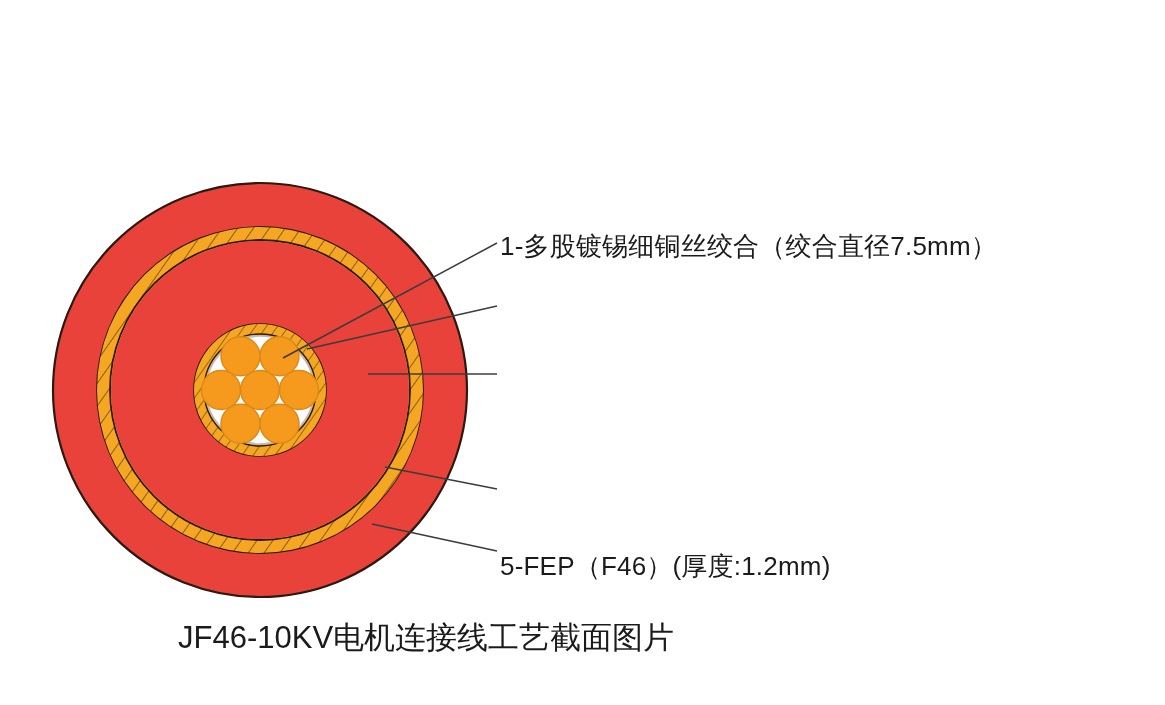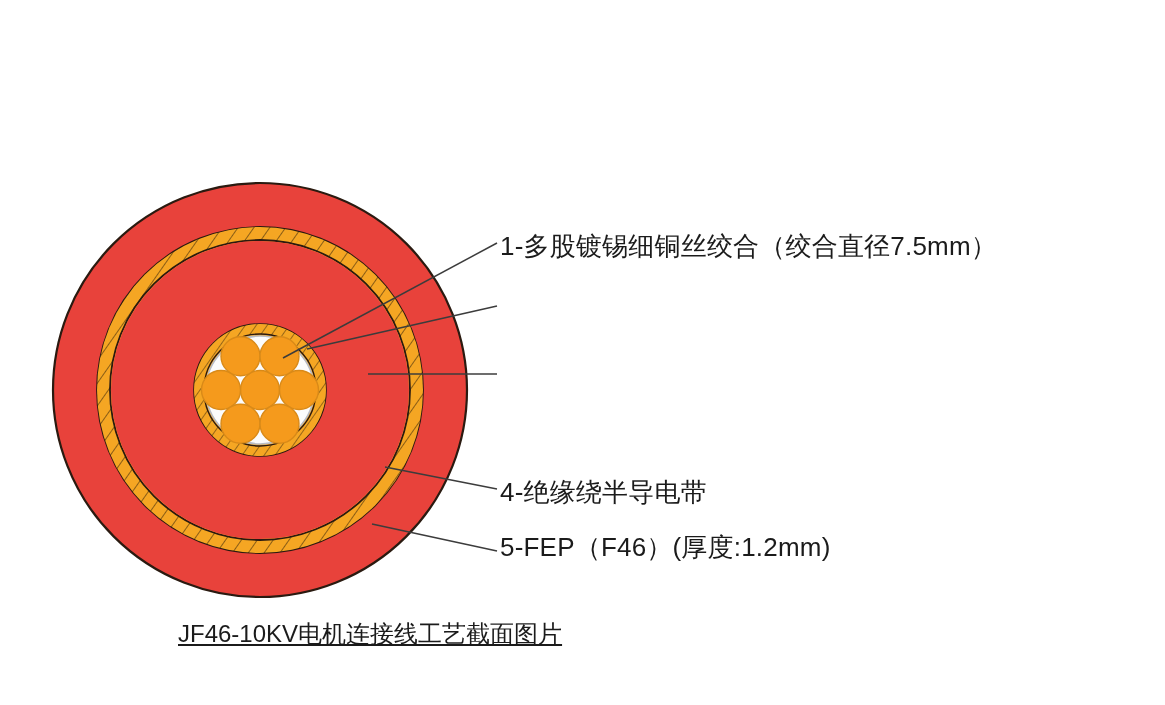--- a/index.html
+++ b/index.html
@@ -43,26 +43,25 @@
     font-size: 26px;
     color: #1b1b1b;
     white-space: nowrap;
     letter-spacing: 0.2px;
     line-height: 1;
     pointer-events: auto;
   }
   .caption {
     position: absolute;
     font-family: "Liberation Sans", "DejaVu Sans", sans-serif;
-    font-size: 24px;
+    font-size: 31px;
     color: #1b1b1b;
     white-space: nowrap;
     line-height: 1;
     pointer-events: auto;
-    text-decoration: underline;
   }
 </style>
 </head>
 <body>
 
 <div id="stage">
 
   <svg class="diagram" viewBox="0 0 1165 705" xmlns="http://www.w3.org/2000/svg">
     <defs>
 
@@ -120,19 +119,18 @@
       <path d="M 283 358 L 497 243"></path>
       <path d="M 307 349 L 497 306"></path>
       <path d="M 368 374 L 497 374"></path>
       <path d="M 385 467 L 497 489"></path>
       <path d="M 372 524 L 497 551"></path>
     </g>
   </svg>
 
   <div class="label-layer">
     <div class="callout" style="left:500px; top:233px;">1-多股镀锡细铜丝绞合（绞合直径7.5mm）</div>
-    <div class="callout" style="left:500px; top:479px;">4-绝缘绕半导电带</div>
-    <div class="callout" style="left:500px; top:534px;">5-FEP（F46）(厚度:1.2mm)</div>
+    <div class="callout" style="left:500px; top:553px;">5-FEP（F46）(厚度:1.2mm)</div>
 
     <div class="caption" style="left:178px; top:622px;">JF46-10KV电机连接线工艺截面图片</div>
   </div>
 
 </div>
 
 </body></html>

